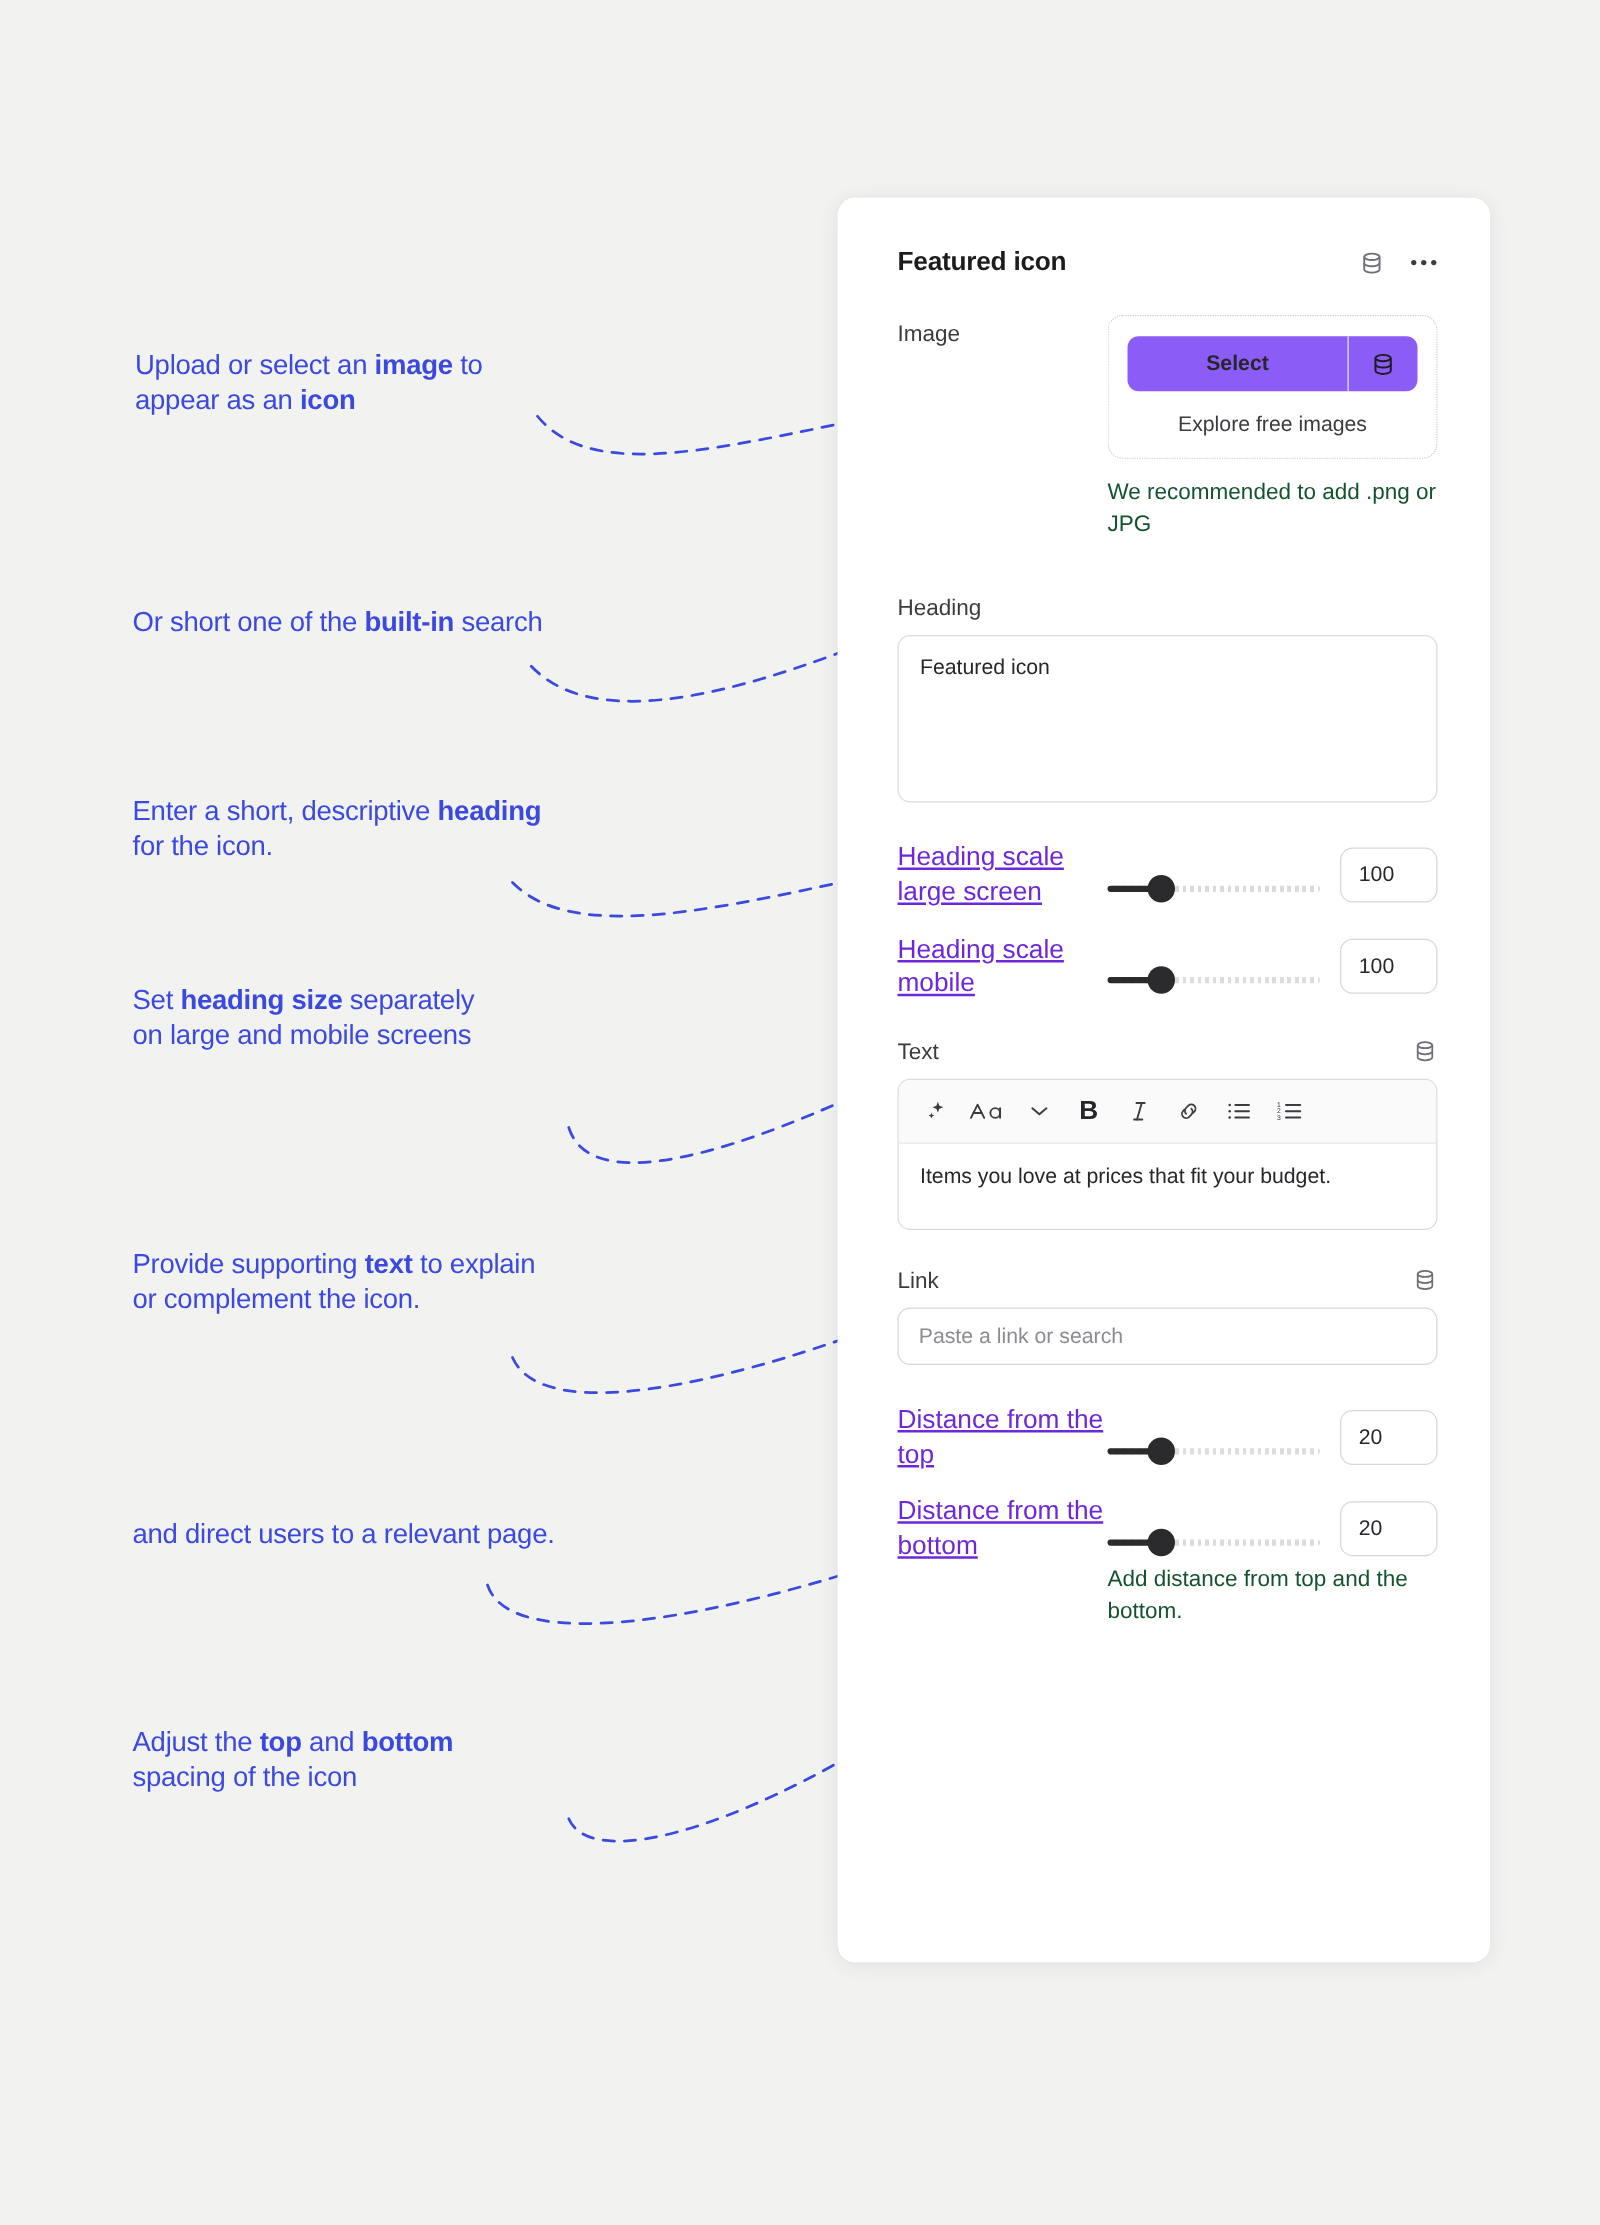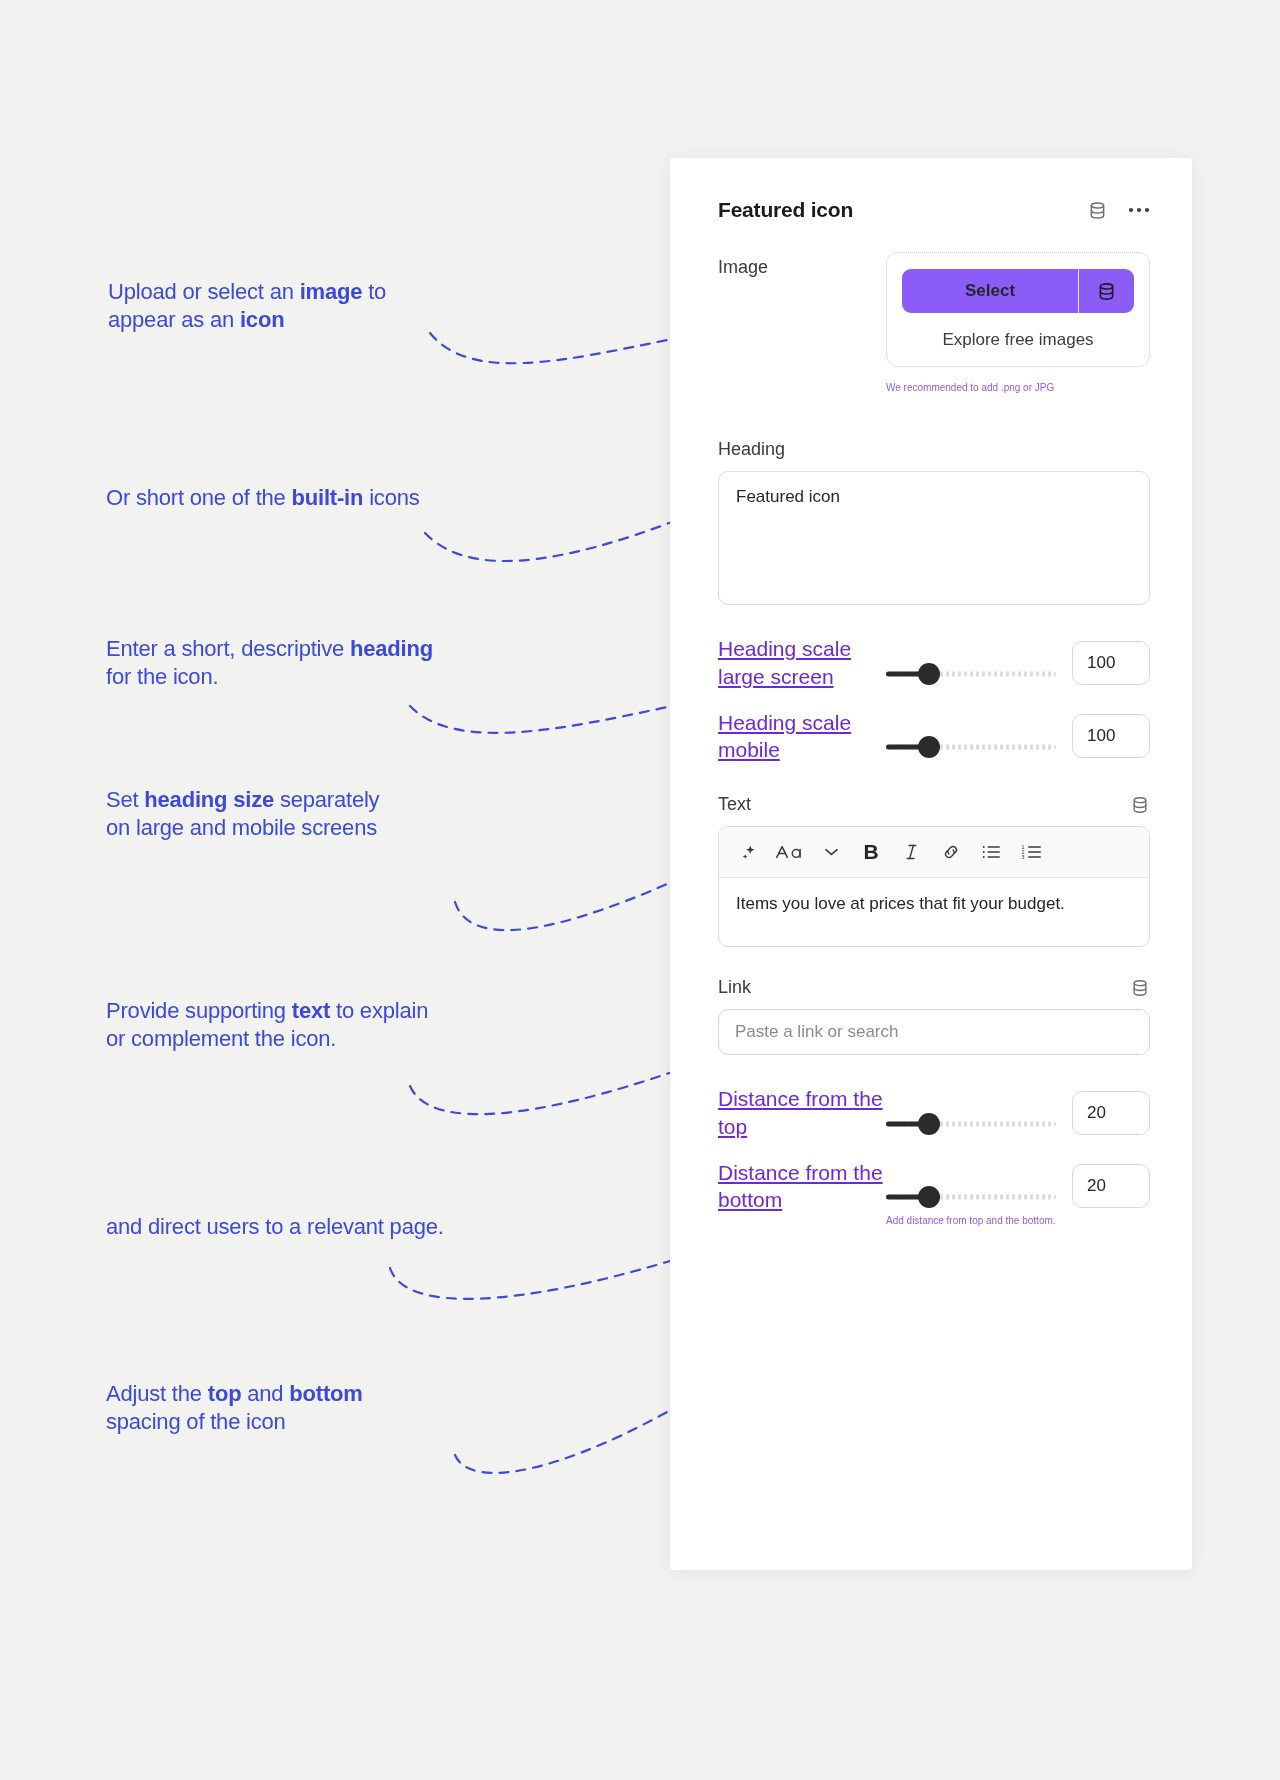--- a/index.html
+++ b/index.html
@@ -34,21 +34,21 @@
     border-radius: 50%;
     background: #3b49df;
   }
 
   
   #panel {
     position: absolute;
     left: 670px; top: 158px;
     width: 522px; height: 1412px;
     background: #ffffff;
-    border-radius: 3px;
+    border-radius: 14px;
     box-shadow: 0 2px 18px rgba(20,20,40,.07), 0 0 1px rgba(0,0,0,.05);
   }
   .panel-head {
     display: flex; align-items: center;
     padding: 40px 42px 0 48px;
   }
   .panel-title {
     font-size: 21px; font-weight: 700; color: #1c1c1e;
     letter-spacing: -.2px; flex: 1;
   }
@@ -98,21 +98,21 @@
     width: 56px;
     border-left: 1px solid #e4e4e6;
     display: flex; align-items: center; justify-content: center;
     cursor: pointer;
   }
   .explore {
     margin-top: 17px;
     font-size: 17px; color: #3b3b40; cursor: pointer;
   }
   .hint {
-    font-size: 10px; color: #8b5cf6;
+    font-size: 18px; color: #14532d;
     line-height: 1.42; margin-top: 14px;
   }
 
   
   .select {
     position: relative;
     border: 1px solid #d8d8dc;
     border-radius: 10px;
     height: 46px;
     display: flex; align-items: center;
@@ -247,21 +247,21 @@
   <div class="dot" style="left:672px; top:328px;"></div>
   <div class="dot" style="left:672px; top:511px;"></div>
   <div class="dot" style="left:672px; top:695px;"></div>
   <div class="dot" style="left:702px; top:858px;"></div>
   <div class="dot" style="left:680px; top:1060px;"></div>
   <div class="dot" style="left:672px; top:1250px;"></div>
   <div class="dot" style="left:692px; top:1386px;"></div>
 
   <div class="anno" style="left:108px; top:278px; width:430px;"><span>Upload or select an </span><b>image</b><span> to</span><br><span>appear as an </span><b>icon</b></div>
 
-  <div class="anno" style="left:106px; top:484px; width:470px;"><span>Or short one of the </span><b>built-in</b><span> icons</span></div>
+  <div class="anno" style="left:106px; top:484px; width:470px;"><span>Or short one of the </span><b>built-in</b><span> search</span></div>
 
   <div class="anno" style="left:106px; top:635px; width:470px;"><span>Enter a short, descriptive </span><b>heading</b><br><span>for the icon.</span></div>
 
   <div class="anno" style="left:106px; top:786px; width:430px;"><span>Set </span><b>heading size</b><span> separately</span><br><span>on large and mobile screens</span></div>
 
   <div class="anno" style="left:106px; top:997px; width:470px;"><span>Provide supporting </span><b>text</b><span> to explain</span><br><span>or complement the icon.</span></div>
 
   <div class="anno" style="left:106px; top:1185px; width:510px;"><br><span>and direct users to a relevant page.</span></div>
 
   <div class="anno" style="left:106px; top:1380px; width:470px;"><span>Adjust the </span><b>top</b><span> and </span><b>bottom</b><br><span>spacing of the icon</span></div>

